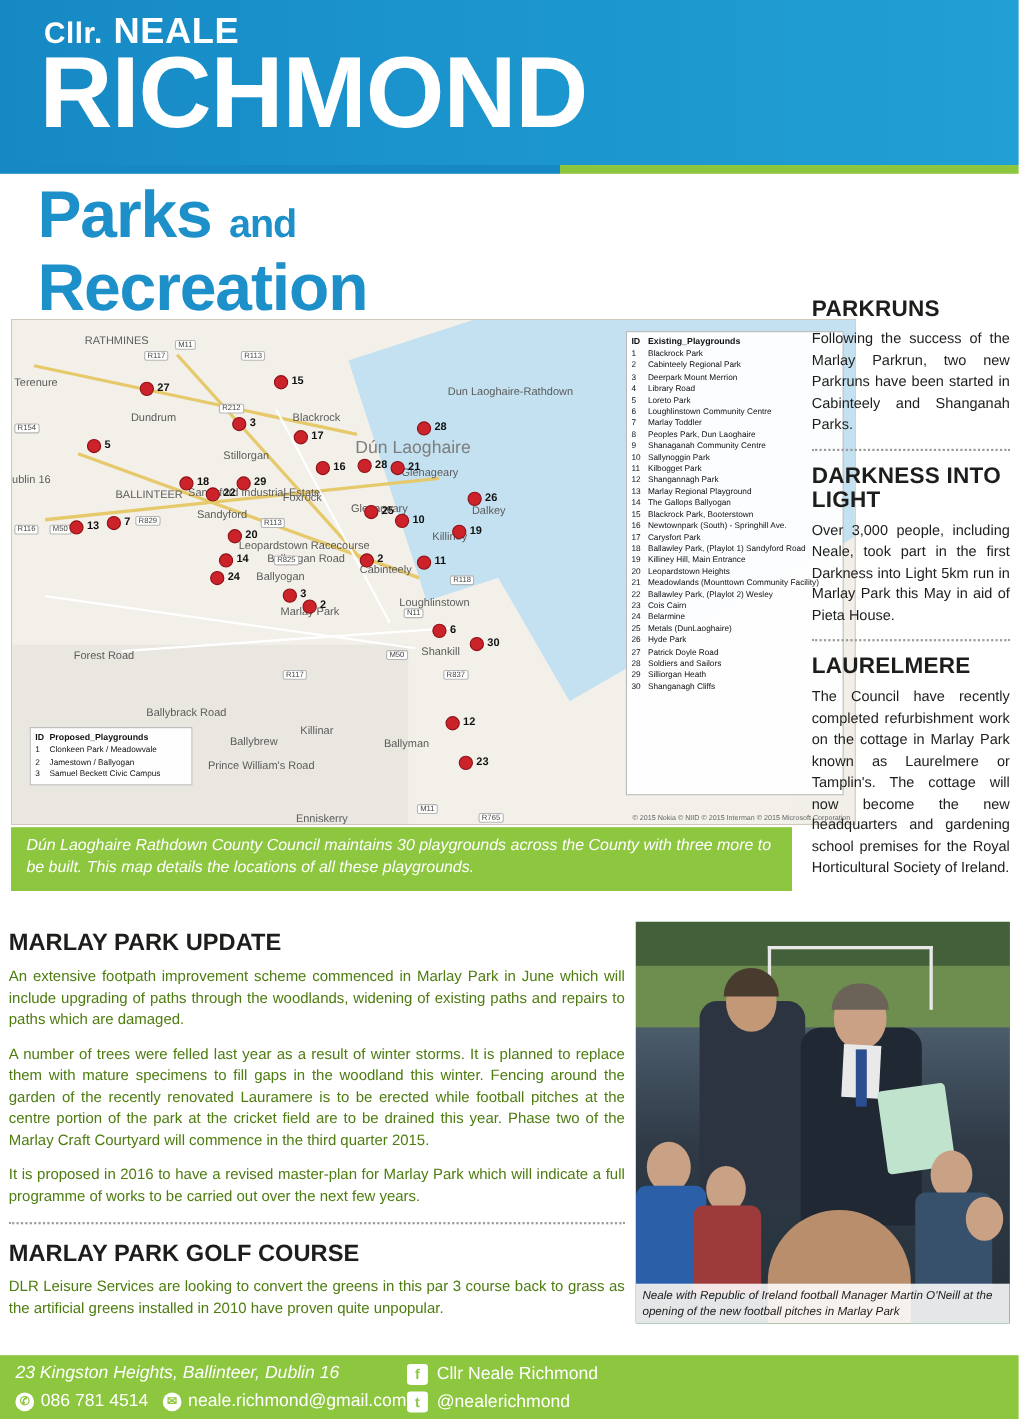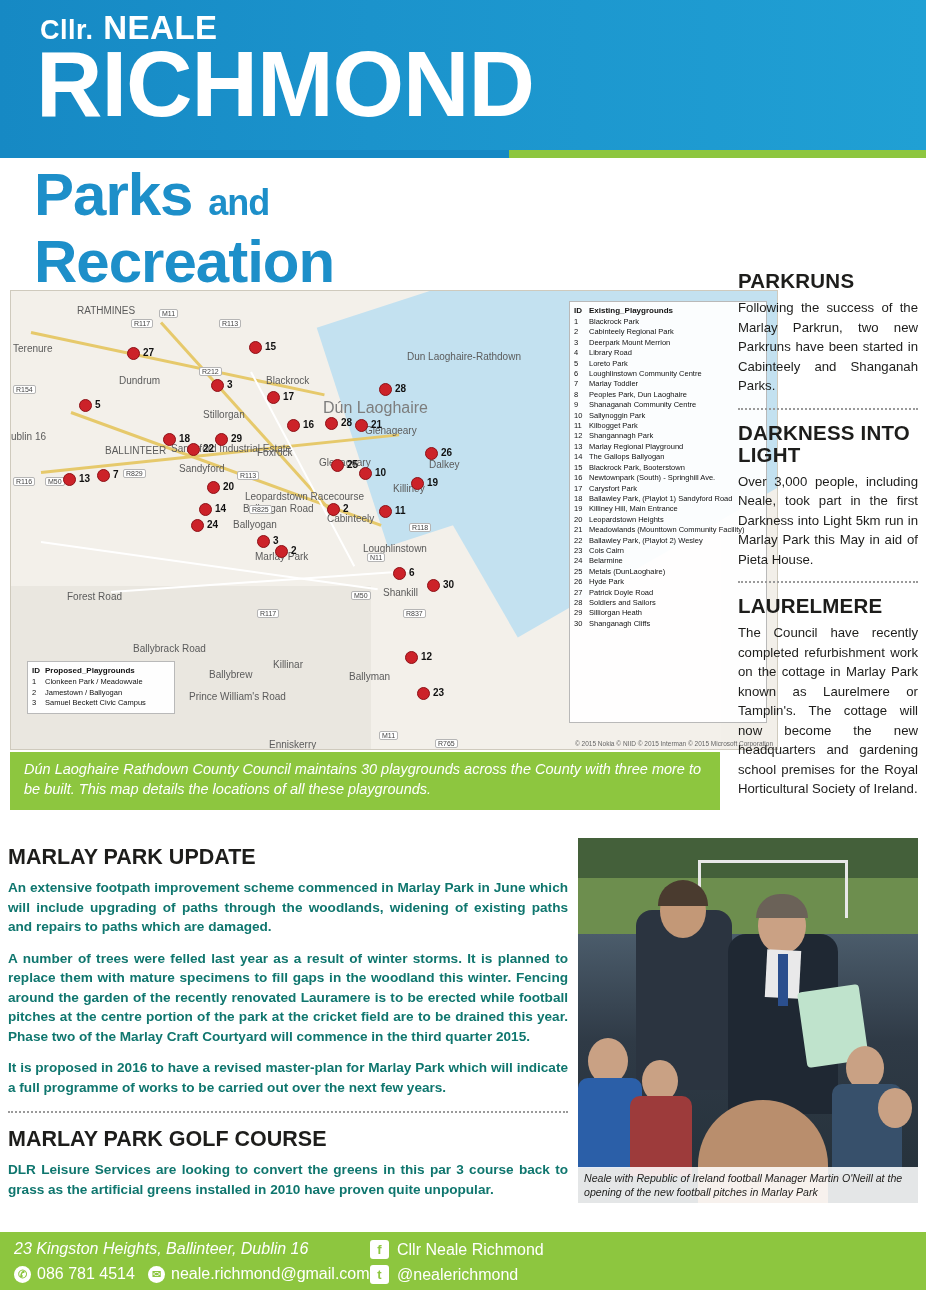--- a/index.html
+++ b/index.html
@@ -124,21 +124,21 @@
   }
   .dotrule {
     border-top:2px dotted #9a9a9a; margin:12px 0 12px 0; height:0;
   }
   
   .article { position:absolute; left:8px; top:845px; width:560px; }
   .article h2 {
     margin:0 0 8px 0; font-size:21.5px; font-weight:bold; color:#1d1d1b;
   }
   .article p {
-    margin:0 0 12px 0; font-size:13.6px; line-height:19.5px; color:#0f766e; text-align:justify;font-weight:bold;
+    margin:0 0 12px 0; font-size:13.6px; line-height:19.5px; color:#4d7c0f; text-align:justify;
   }
   .article .dotrule { margin:14px 0 14px 0; }
   
   .photo {
     position:absolute; left:578px; top:838px; width:340px; height:365px;
     background:#15803d; overflow:hidden;
   }
   .ph-grass { position:absolute; left:0; top:0; width:340px; height:120px; background:#6d8e4e; }
   .ph-hedge { position:absolute; left:0; top:0; width:340px; height:40px; background:#44603a; }
   .ph-fence { position:absolute; left:120px; top:22px; width:150px; height:58px; border:3px solid #e8e8e8; border-bottom:none;}
@@ -231,21 +231,21 @@
       <div class="placelabel" style="left: 192px; top: 118px;">Stillorgan</div>
       <div class="placelabel" style="left: 0px; top: 140px;">ublin 16</div>
       <div class="placelabel" style="left: 246px; top: 156px;">Foxrock</div>
       <div class="placelabel" style="left: 354px; top: 134px;">Glenageary</div>
       <div class="placelabel" style="left: 94px; top: 154px;">BALLINTEER</div>
       <div class="placelabel" style="left: 168px; top: 172px;">Sandyford</div>
       <div class="placelabel" style="left: 160px; top: 152px;">Sandyford Industrial Estate</div>
       <div class="placelabel" style="left: 308px; top: 166px;">Glenageary</div>
       <div class="placelabel" style="left: 418px; top: 168px;">Dalkey</div>
       <div class="placelabel" style="left: 382px; top: 192px;">Killiney</div>
-      <div class="placelabel" style="left: 234px; top: 200px;">Leopardstown Racecourse</div>
+      <div class="placelabel" style="left: 206px; top: 200px;">Leopardstown Racecourse</div>
       <div class="placelabel" style="left: 316px; top: 222px;">Cabinteely</div>
       <div class="placelabel" style="left: 222px; top: 228px;">Ballyogan</div>
       <div class="placelabel" style="left: 352px; top: 252px;">Loughlinstown</div>
       <div class="placelabel" style="left: 244px; top: 260px;">Marlay Park</div>
       <div class="placelabel" style="left: 372px; top: 296px;">Shankill</div>
       <div class="placelabel" style="left: 122px; top: 352px;">Ballybrack Road</div>
       <div class="placelabel" style="left: 198px; top: 378px;">Ballybrew</div>
       <div class="placelabel" style="left: 262px; top: 368px;">Killinar</div>
       <div class="placelabel" style="left: 338px; top: 380px;">Ballyman</div>
       <div class="placelabel" style="left: 178px; top: 400px;">Prince William's Road</div>

